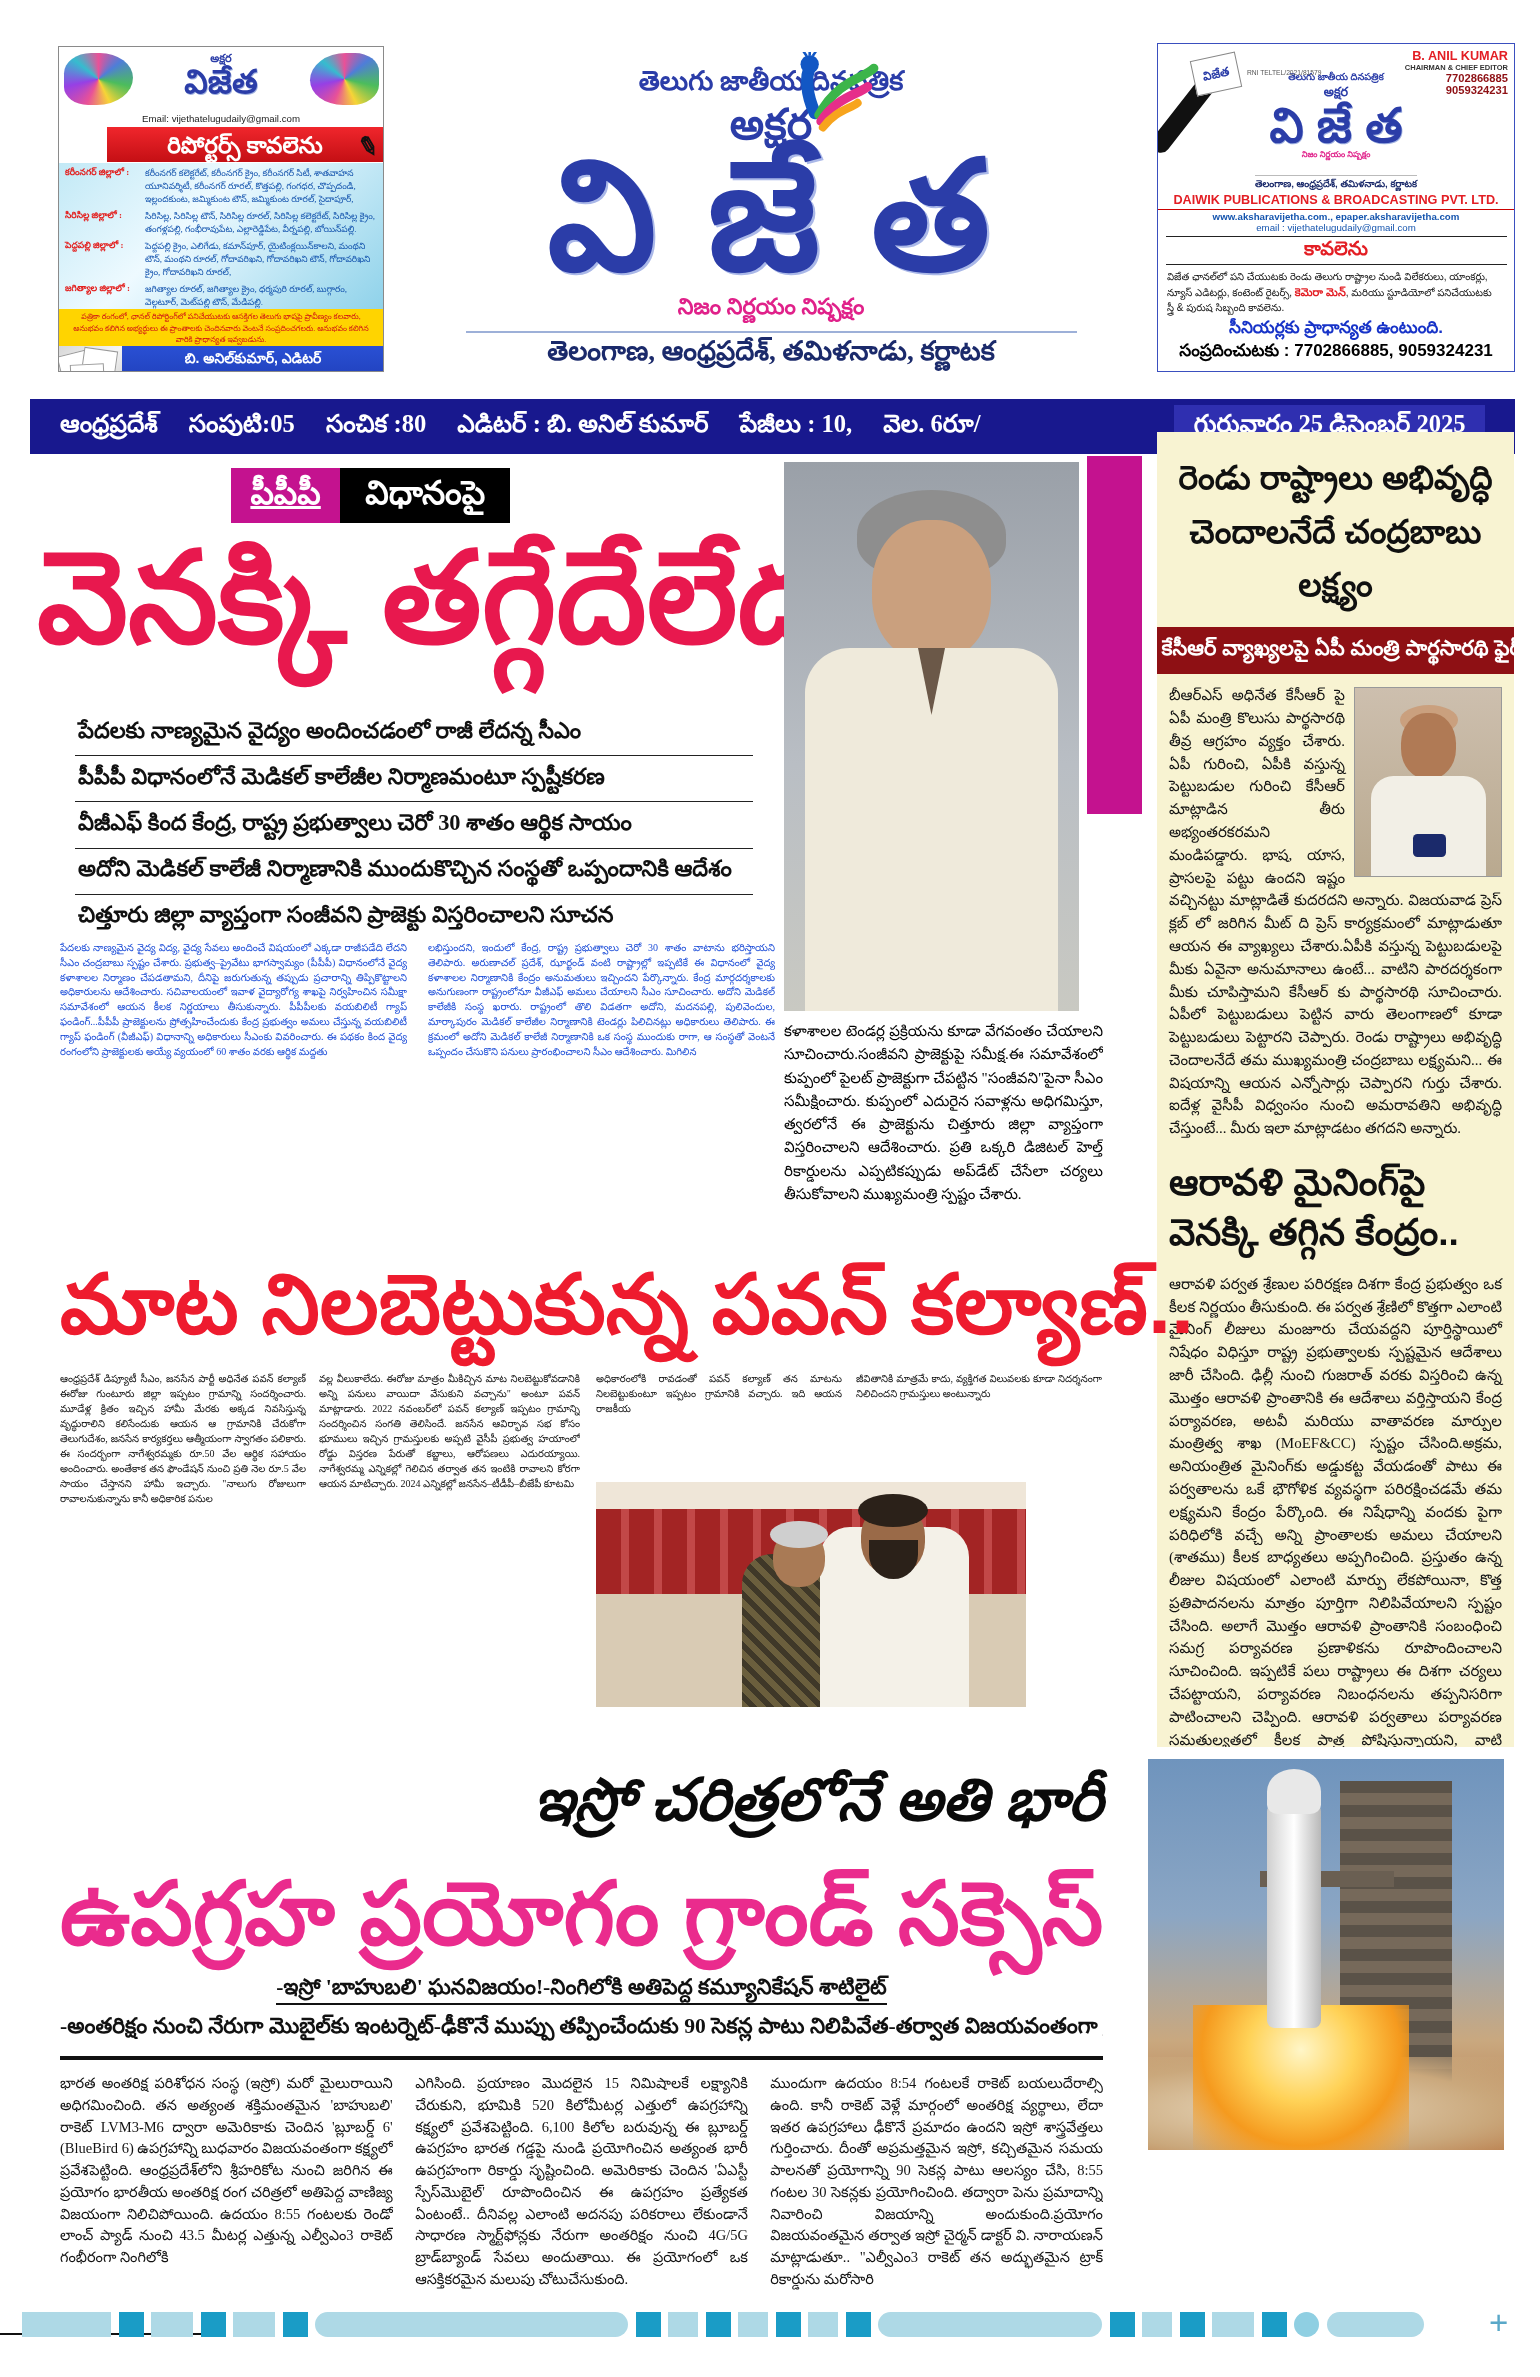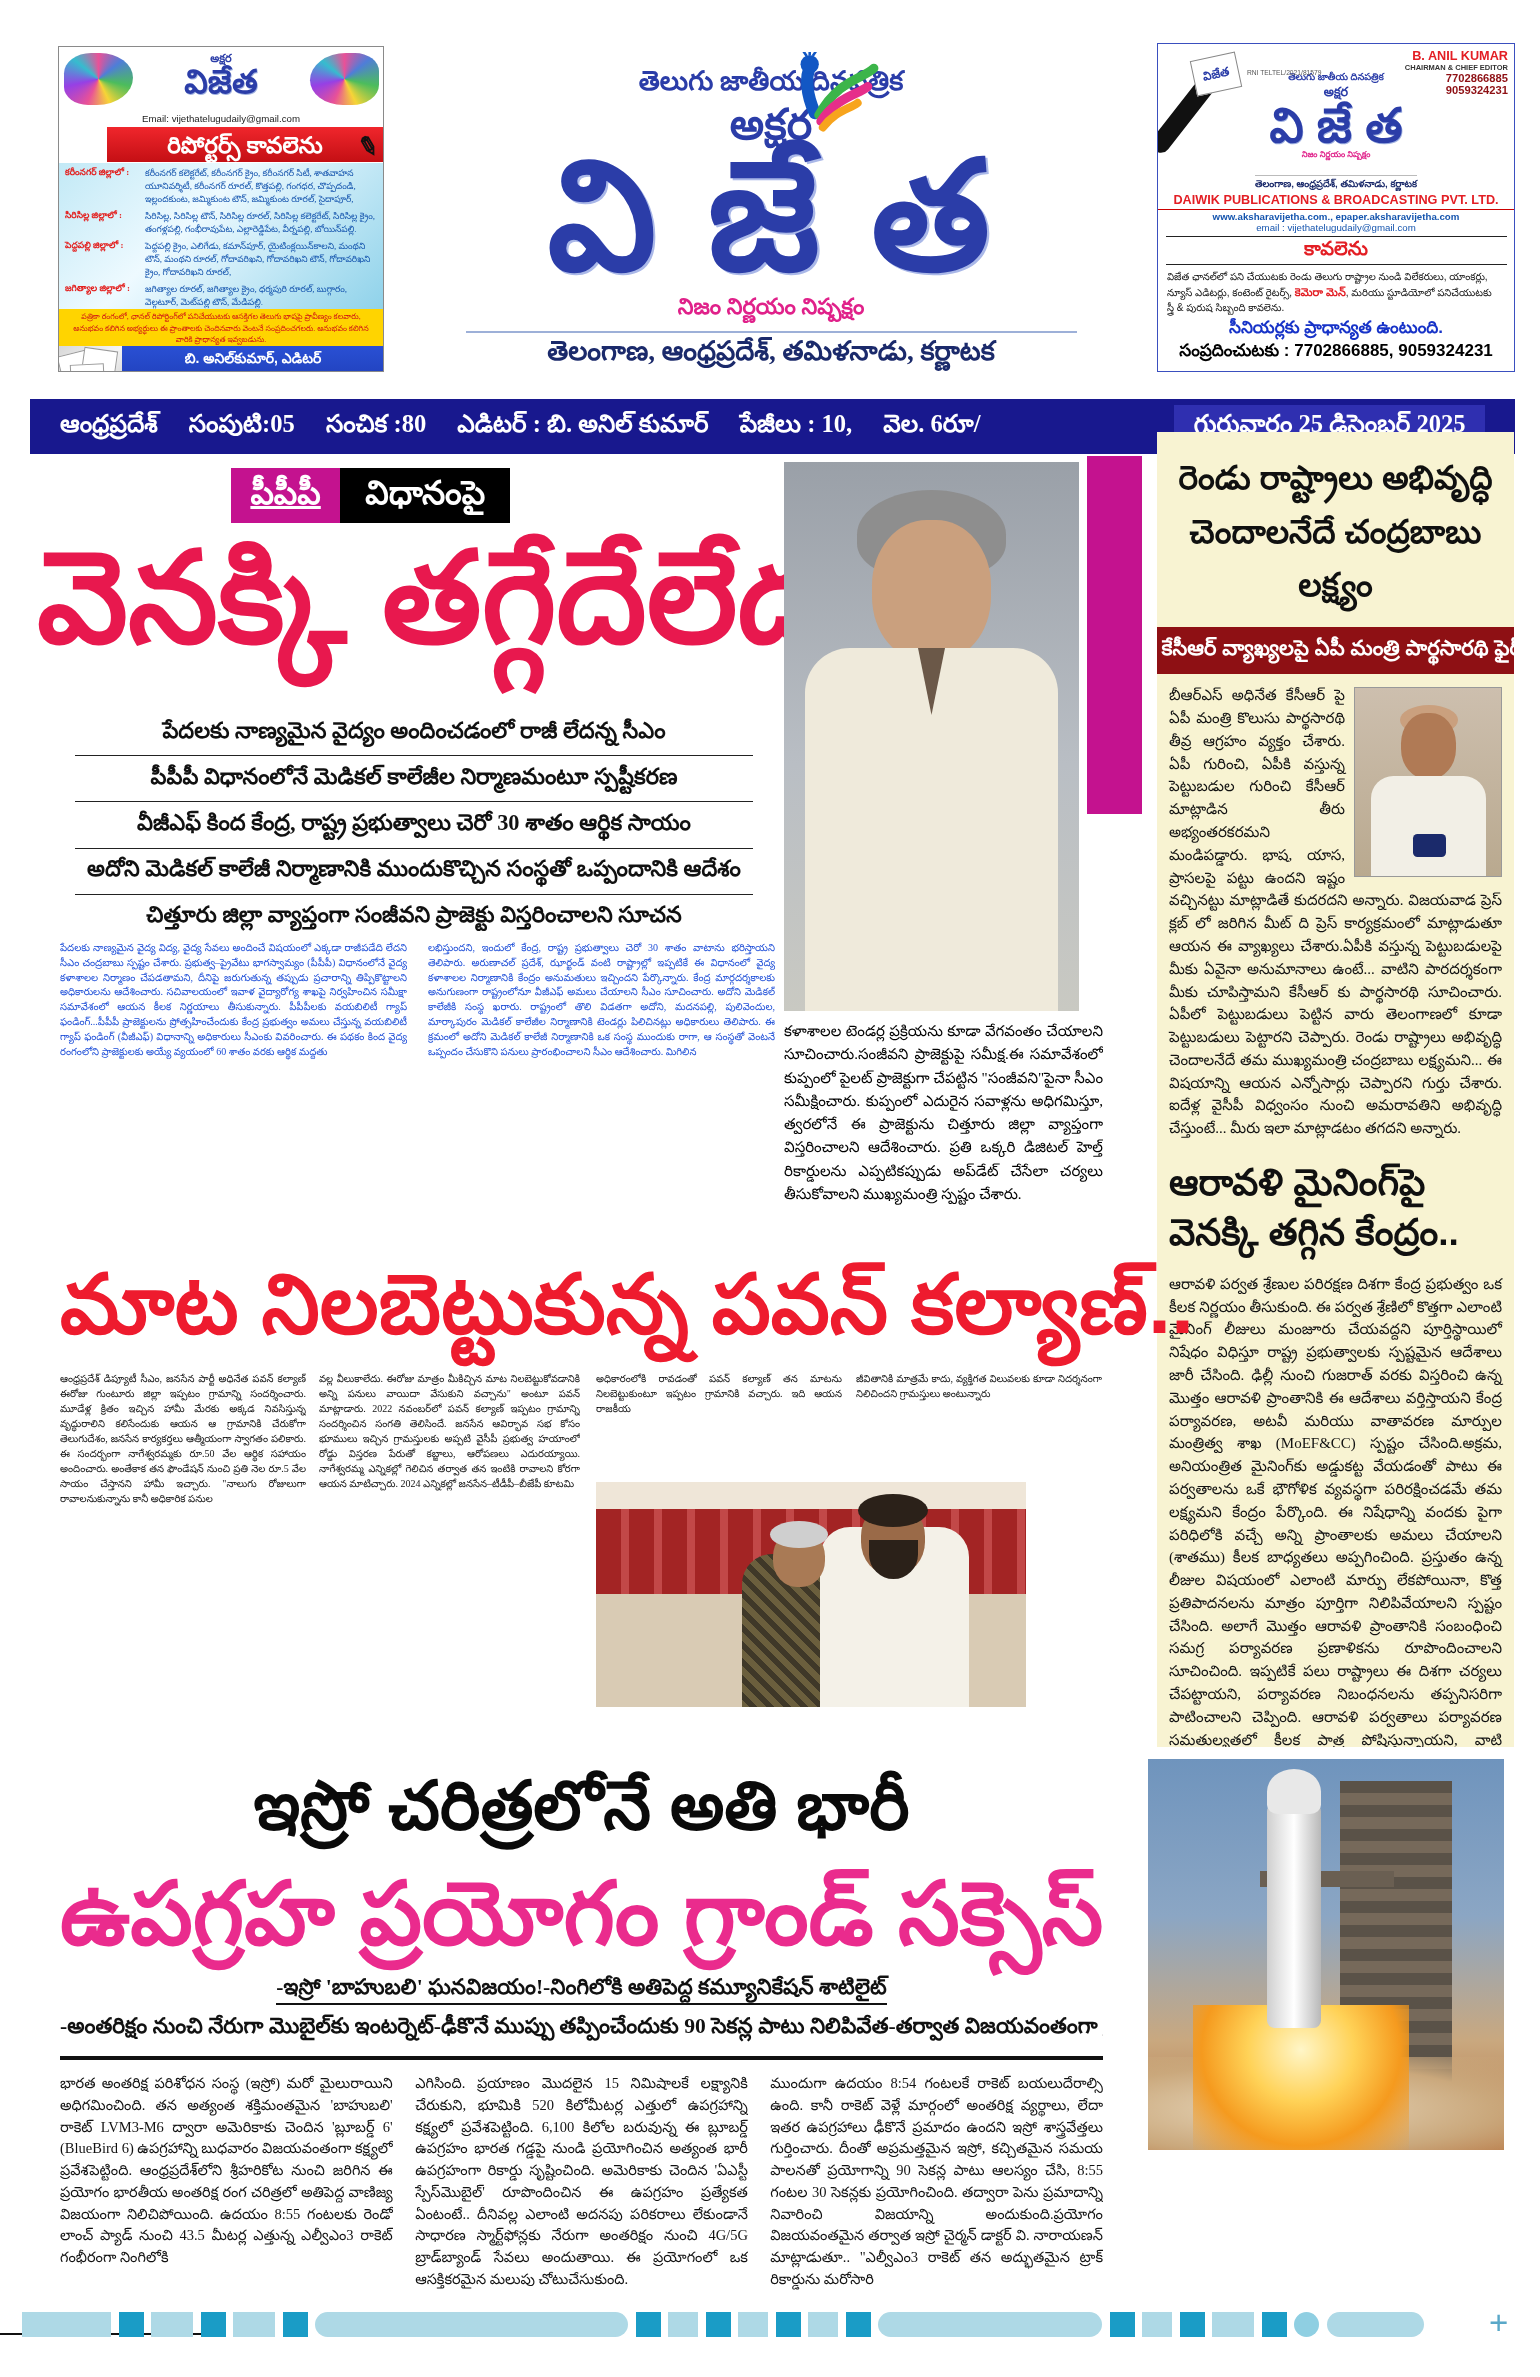--- a/index.html
+++ b/index.html
@@ -77,21 +77,21 @@
     display:flex; align-items:center; gap:31px; padding:0 30px; font-size:24.6px; font-weight:bold; }
   #date-chip { background:#2f2fb0; padding:4.5px 19.4px; margin-left:auto; }
 
   
   #kicker { left:231px; top:468px; height:55px; display:flex; font-family:"Liberation Sans",sans-serif; }
   .kick1 { background:#c4128f; color:#fff; font-size:33px; font-weight:bold; padding:6px 19.4px; text-decoration:underline; }
   .kick2 { background:#000; color:#fff; font-size:33px; font-weight:bold; padding:6px 25px; }
   #main-headline { left:37px; top:518px; width:745px; text-align:center; color:#e8184e; font-weight:bold;
     font-size:128px; line-height:1.25; font-family:"Liberation Sans",sans-serif; white-space:nowrap; }
   #main-bullets { left:75px; top:710px; width:678px; }
-  .bullet { font-size:22.4px; font-weight:bold; color:#111; text-align:center; padding:7.5px 3px 6.7px; border-bottom:1.5px solid #222; white-space:nowrap; overflow:hidden; }
+  .bullet { font-size:22.4px; font-weight:bold; color:#111; text-align:left; padding:7.5px 3px 6.7px; border-bottom:1.5px solid #222; white-space:nowrap; overflow:hidden; }
   .bullet:last-child { border-bottom:none; }
   #main-body { left:60px; top:941px; width:715px; height:292px; display:flex; gap:21px; overflow:hidden; }
   .mcol { flex:1; font-size:10px; line-height:1.48; text-align:justify; color:#1d4ed8; overflow:hidden; }
   #cm-photo { left:784px; top:462px; width:295px; height:549px; background:linear-gradient(180deg,#9aa0a8,#b9bec4 55%,#c9c9c2); overflow:hidden; }
   .cm-hair { position:absolute; left:73px; top:28px; width:149px; height:89px; border-radius:50% 50% 40% 40%; background:#8e8e8e; }
   .cm-face { position:absolute; left:88px; top:58px; width:119px; height:142px; border-radius:46%; background:#caa07e; }
   .cm-shirt { position:absolute; left:21px; top:186px; width:253px; height:373px; border-radius:45px 45px 0 0; background:#efeadb; }
   .cm-collar { position:absolute; left:125px; top:186px; width:45px; height:67px; background:#6b5848; clip-path:polygon(20% 0,80% 0,50% 100%); }
   #cm-caption { left:784px; top:1020px; width:319px; height:213px; font-size:15px; line-height:1.55; text-align:justify; overflow:hidden; }
 
@@ -134,22 +134,22 @@
   .pwp-man { position:absolute; left:224px; top:45px; width:149px; height:180px; border-radius:30px 30px 0 0; background:#f4f1e8; }
   .pwp-man-head { position:absolute; left:265px; top:21px; width:64px; height:72px; border-radius:46%; background:#9a6a48; }
   .pwp-man-hair { position:absolute; left:262px; top:12px; width:70px; height:33px; border-radius:50%; background:#2b2119; }
   .pwp-beard { position:absolute; left:273px; top:58px; width:49px; height:39px; border-radius:0 0 30px 30px; background:#2b2119; }
   .pwp-woman { position:absolute; left:146px; top:72px; width:112px; height:154px; border-radius:30px 30px 0 0;
     background:repeating-linear-gradient(45deg,#6b5f3d 0 6px,#3f3828 6px 12px); }
   .pwp-woman-head { position:absolute; left:177px; top:48px; width:52px; height:57px; border-radius:46%; background:#a97a55; }
   .pwp-woman-hair { position:absolute; left:174px; top:39px; width:58px; height:27px; border-radius:50%; background:#cfcfcf; }
 
   
-  #isro-black { left:60px; top:1765px; width:1043px; text-align:center; color:#0a0a0a; font-weight:bold;
-    font-size:68px; line-height:1.2; font-family:"Liberation Sans",sans-serif; white-space:nowrap; }
+  #isro-black { left:60px; top:1765px; width:1043px; text-align:right; color:#0a0a0a; font-weight:bold;
+    font-size:59px; line-height:1.2; font-family:"Liberation Sans",sans-serif; white-space:nowrap;font-style:italic; }
   #isro-pink { left:60px; top:1857px; width:1043px; text-align:center; color:#ea2b8d; font-weight:bold;
     font-size:88px; line-height:1.3; font-family:"Liberation Sans",sans-serif; white-space:nowrap; }
   #isro-deck1 { left:60px; top:1975px; width:1043px; text-align:center; font-size:21.6px; font-weight:bold; color:#111; }
   #isro-deck1 span { border-bottom:2.2px solid #111; padding-bottom:3.7px; }
   #isro-deck2 { left:60px; top:2014px; width:1043px; text-align:center; font-size:21.6px; font-weight:bold; color:#111; white-space:nowrap; overflow:hidden; }
   #isro-rule { left:60px; top:2056px; width:1043px; height:3.7px; background:#111; }
   #isro-body { left:60px; top:2073px; width:1043px; height:233px; display:flex; gap:22.4px; overflow:hidden; }
   .icol { flex:1; font-size:14.5px; line-height:1.5; text-align:justify; color:#111; overflow:hidden; }
 
   

